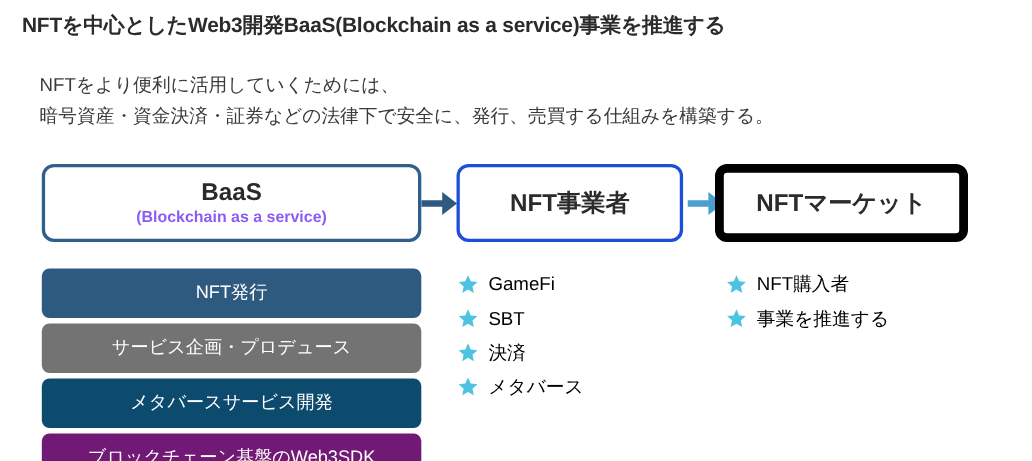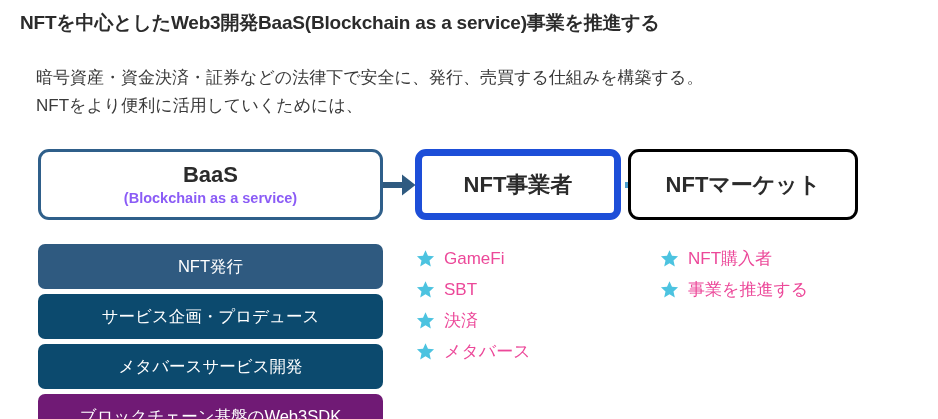--- a/index.html
+++ b/index.html
@@ -83,28 +83,28 @@
     top: 0px;
     width: 345px;
     height: 71px;
     border: 3px solid #2f5f8a;
   }
   #flow-box-operator {
     left: 415px;
     top: 0px;
     width: 206px;
     height: 71px;
-    border: 7px solid #1d4ed8;
+    border: 3px solid #1d4ed8;
   }
   #flow-box-market {
-    left: 628px;
+    left: 650px;
     top: 0px;
     width: 230px;
     height: 71px;
-    border: 3px solid #000000;
+    border: 8px solid #000000;
     text-align: center;
   }
 
   
   .flow-arrow {
     position: absolute;
     top: 22px;
     width: 34px;
     height: 28px;
   }
@@ -147,33 +147,33 @@
   }
   .star-icon {
     width: 19px;
     height: 19px;
     flex: 0 0 19px;
     margin-right: 9px;
     display: block;
   }
   .star-label {
     font-size: 17px;
-    color: #ec4899;
+    color: #000000;
     line-height: 1;
     white-space: nowrap;
   }
 </style>
 </head>
 <body>
 
 <div id="page-title">NFTを中心としたWeb3開発BaaS(Blockchain as a service)事業を推進する</div>
 
 <div id="subtitle">
+  <div class="subtitle-line">NFTをより便利に活用していくためには、</div>
   <div class="subtitle-line">暗号資産・資金決済・証券などの法律下で安全に、発行、売買する仕組みを構築する。</div>
-  <div class="subtitle-line">NFTをより便利に活用していくためには、</div>
 </div>
 
 <div id="flow-row">
 
   <div class="flow-box" id="flow-box-baas">
     <div class="flow-box-title">BaaS</div>
     <div class="flow-box-sub">(Blockchain as a service)</div>
   </div>
 
   <div class="flow-arrow" id="flow-arrow-1">
@@ -195,21 +195,21 @@
   <div class="flow-box" id="flow-box-market">
     <div class="flow-box-title">NFTマーケット</div>
   </div>
 
 </div>
 
 <div id="capability-stack">
   <div class="capability-bar" style="background:#2f5a80;">
     <span>NFT発行</span>
   </div>
-  <div class="capability-bar" style="background:#0c4a6e;">
+  <div class="capability-bar" style="background:#737373;">
     <span>サービス企画・プロデュース</span>
   </div>
   <div class="capability-bar" style="background:#0c4a6e;">
     <span>メタバースサービス開発</span>
   </div>
   <div class="capability-bar" style="background:#701a75;">
     <span>ブロックチェーン基盤のWeb3SDK</span>
   </div>
 </div>
 

